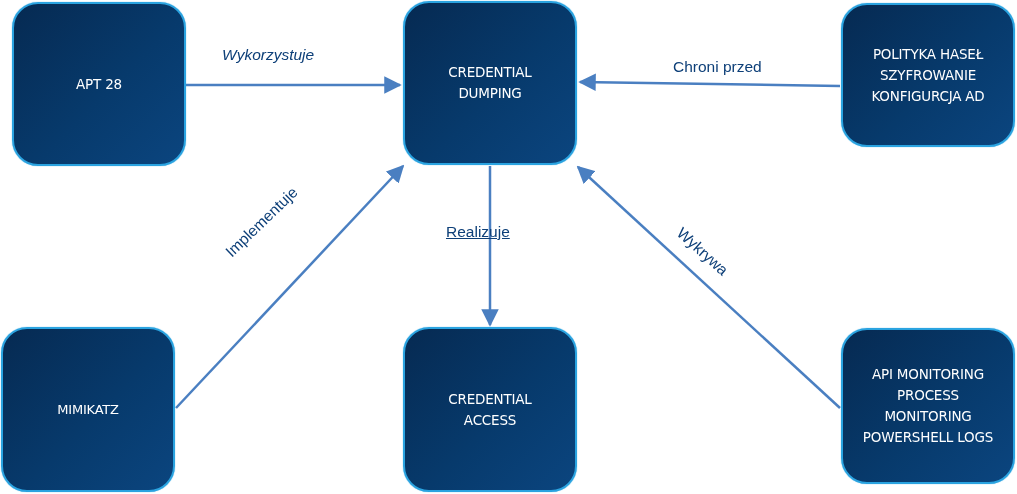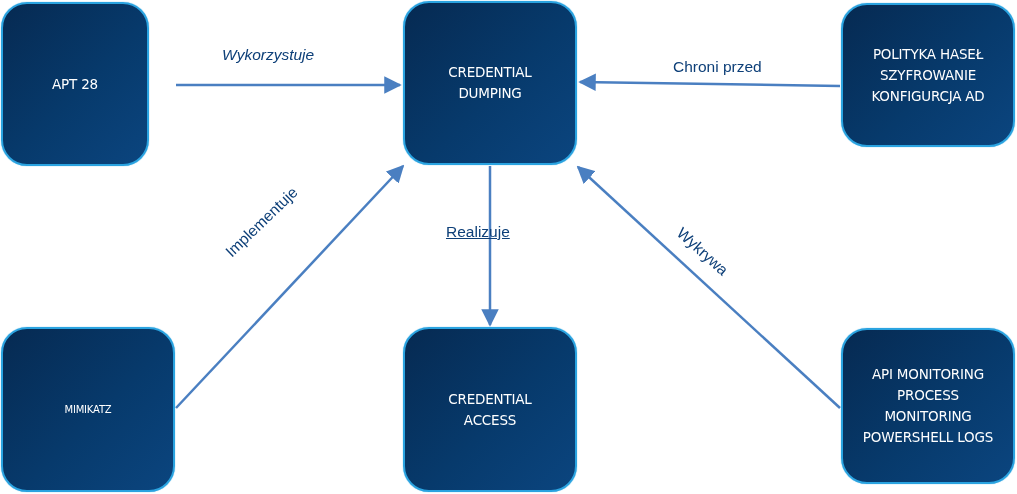--- a/index.html
+++ b/index.html
@@ -8,22 +8,22 @@
   .node {
     position: absolute; box-sizing: border-box;
     border: 2px solid #2aa3e0; border-radius: 26px;
     background: linear-gradient(135deg, #062a52 0%, #073a6c 55%, #0b457f 100%);
     display: flex; align-items: center; justify-content: center; text-align: center;
     color: #ffffff; font-family: "DejaVu Sans", "Liberation Sans", sans-serif;
     font-size: 13.5px; line-height: 21px; letter-spacing: -0.2px;
     box-shadow: 0 0 1px #2aa3e0;
   }
   .node .txt { white-space: pre-line; }
-  .node.small .txt { font-size: 10px; }
-  #n-apt   { left: 1px;   top: 2px;   width: 148px; height: 164px; }
+  .node.small .txt { font-size: 13px; }
+  #n-apt   { left: 12px;   top: 2px;   width: 174px; height: 164px; }
   #n-dump  { left: 403px; top: 1px;   width: 174px; height: 164px; }
   #n-pol   { left: 841px; top: 3px;   width: 174px; height: 144px; }
   #n-mimi  { left: 1px;   top: 327px; width: 174px; height: 165px; }
   #n-acc   { left: 403px; top: 327px; width: 174px; height: 165px; }
   #n-api   { left: 841px; top: 328px; width: 174px; height: 156px; }
   svg.edges { position: absolute; left: 0; top: 0; width: 1017px; height: 494px; }
   .elabel {
     position: absolute; color: #0d3f78; font-size: 15.5px;
     font-family: "Liberation Sans", sans-serif; white-space: nowrap;
   }

